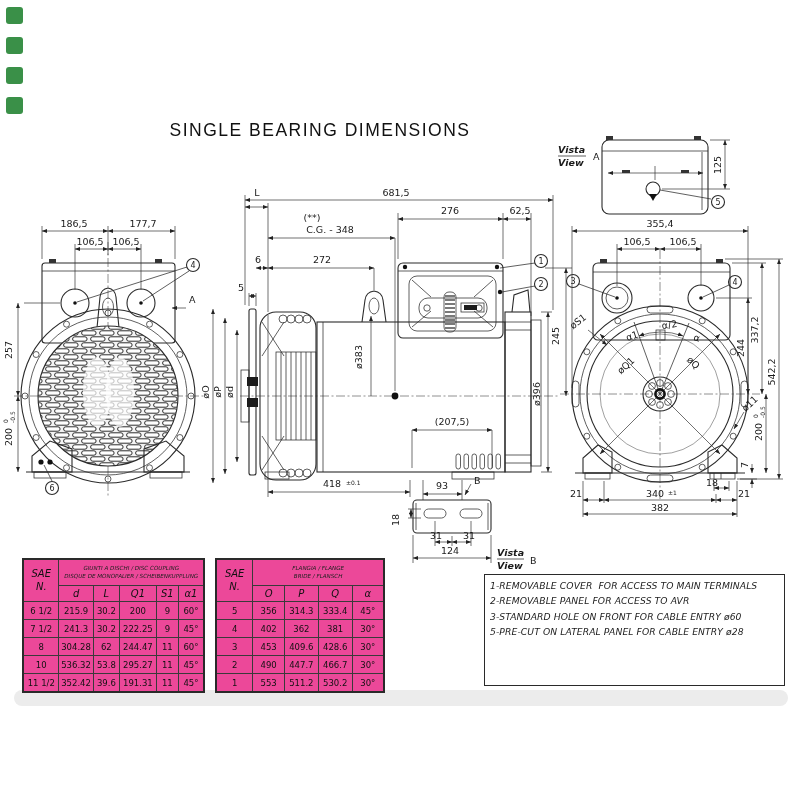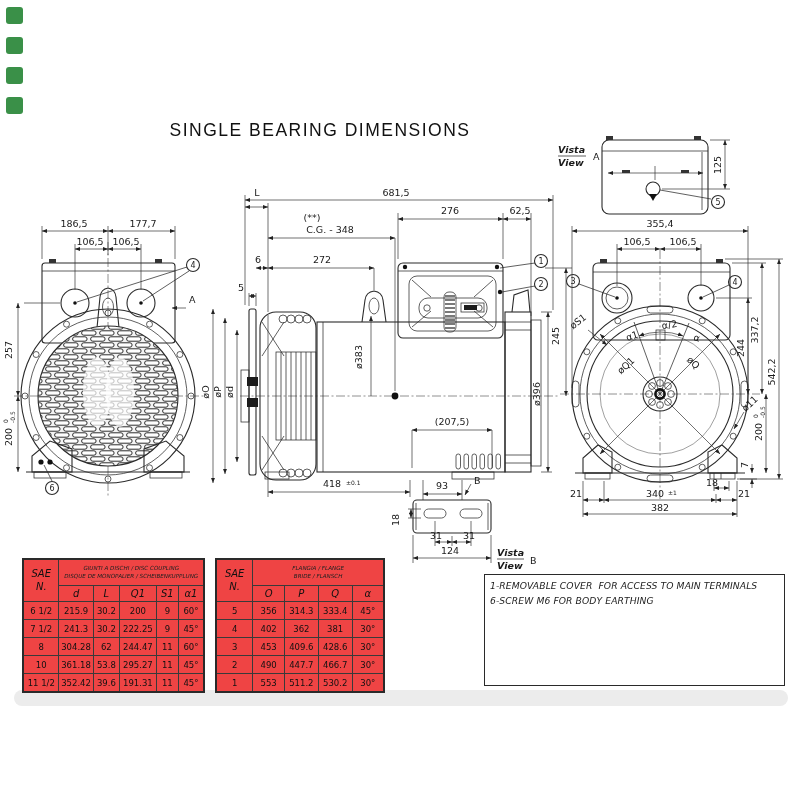--- a/index.html
+++ b/index.html
@@ -11,21 +11,21 @@
   .dtx{font-size:9.5px;}
   .tiny{font-size:6px;}
   .cotx{font-size:8px;}
   .vlab{font-size:9.5px;font-style:italic;font-weight:bold;}
   .ln{fill:none;stroke:#2b2b2b;stroke-width:1.1;}
   .lnt{fill:none;stroke:#2b2b2b;stroke-width:0.75;}
   .dl{fill:none;stroke:#333;stroke-width:0.7;}
   .cl{fill:none;stroke:#555;stroke-width:0.65;stroke-dasharray:9 2.5 2 2.5;}
   .dot{fill:#111;}
   
-  .dtable{position:absolute;border-collapse:collapse;background:#ef4444;padding-left:22px;}
+  .dtable{position:absolute;border-collapse:collapse;background:#ec4899;padding-left:22px;}
   .dtable td{border:1px solid #3a3a3a;text-align:center;vertical-align:middle;
              font-size:8.5px;color:#111;padding:0 1px;height:17px;}
   .dtable{border:2px solid #2a2a2a;}
   .dtable .saehead{font-size:10px;font-style:italic;line-height:1.25;}
   .dtable .ml{font-size:5.6px;font-style:italic;line-height:1.35;height:25px;color:#222;}
   .dtable .colh{font-size:10px;font-style:italic;height:15px;}
   
   .notes{position:absolute;left:484px;top:574px;width:301px;height:112px;
          border:1.6px solid #2a2a2a;background:#fff;padding:3px 0 0 5px;box-sizing:border-box;}
   .notes div{font-size:9.2px;font-style:italic;color:#1c1c1c;line-height:15.3px;
@@ -534,21 +534,21 @@
     <tr>
           <td>8</td>
           <td>304.28</td>
           <td>62</td>
           <td>244.47</td>
           <td>11</td>
           <td>60°</td>
         </tr>
     <tr>
           <td>10</td>
-          <td>361.18</td>
+          <td>536.32</td>
           <td>53.8</td>
           <td>295.27</td>
           <td>11</td>
           <td>45°</td>
         </tr>
     <tr>
           <td>11 1/2</td>
           <td>352.42</td>
           <td>39.6</td>
           <td>191.31</td>
@@ -611,16 +611,18 @@
           <td>511.2</td>
           <td>530.2</td>
           <td>30°</td>
         </tr>
   </tbody>
     </table>
 
   
   <div class="notes">
     <div>1-REMOVABLE COVER  FOR ACCESS TO MAIN TERMINALS</div>
-    <div>6-SCREW M6 FOR BODY EARTHING</div>
+    <div>2-REMOVABLE PANEL FOR ACCESS TO AVR</div>
+    <div>3-STANDARD HOLE ON FRONT FOR CABLE ENTRY ø60</div>
+    <div>5-PRE-CUT ON LATERAL PANEL FOR CABLE ENTRY ø28</div>
   </div>
 
 </div>
 
 </body></html>

